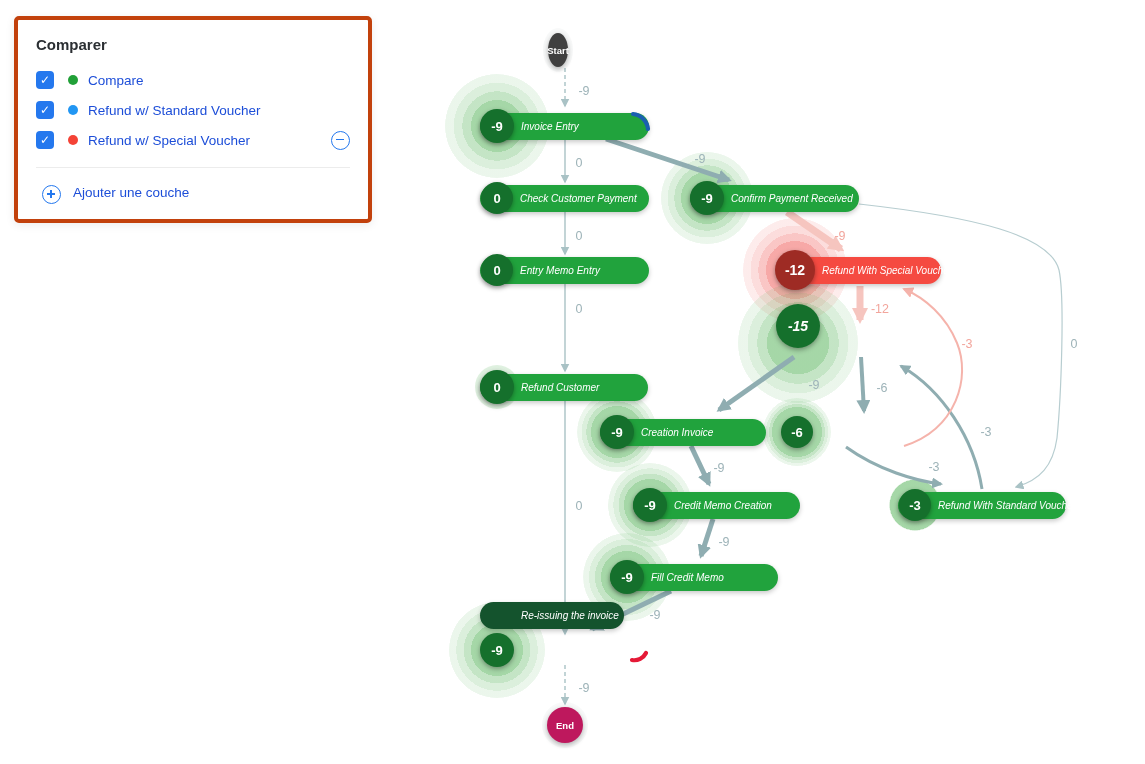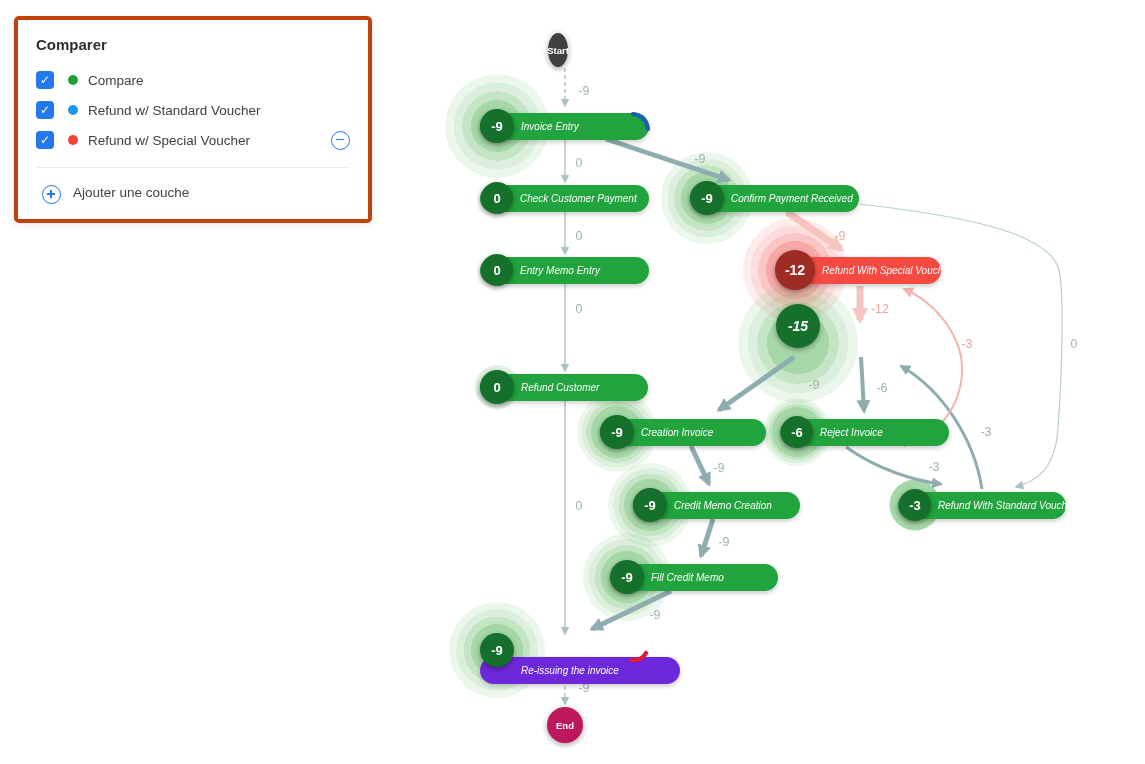--- a/index.html
+++ b/index.html
@@ -16,21 +16,21 @@
   }
   .panel-inner{padding:14px 18px 4px 18px;}
   .panel-title{font-size:15px;font-weight:700;color:#2b2f33;margin:2px 0 12px 0;}
   .layer-row{display:flex;align-items:center;height:30px;}
   .chk{
     width:18px;height:18px;border-radius:4px;display:flex;align-items:center;
     justify-content:center;color:#fff;font-size:12px;font-weight:700;
     cursor:pointer;flex:0 0 auto;
   }
   .dot{width:10px;height:10px;border-radius:50%;margin:0 10px 0 14px;flex:0 0 auto;}
-  .layer-label{font-size:13.5px;color:#404040;}
+  .layer-label{font-size:13.5px;color:#1d4ed8;}
   .icon-btn{
     width:17px;height:17px;border-radius:50%;border:1.4px solid #2478ee;
     margin-left:auto;position:relative;cursor:pointer;flex:0 0 auto;background:#fff;
   }
   .icon-btn .hbar{position:absolute;left:3.5px;top:7px;width:8px;height:1.6px;background:#2478ee;}
   .icon-btn .vbar{position:absolute;left:7px;top:3.5px;width:1.6px;height:8px;background:#2478ee;}
   .panel-divider{border-top:1px solid #ececec;margin-top:12px;}
   .add-row{display:flex;padding:13px 18px 15px 24px;cursor:pointer;}
   .add-row .layer-label{margin-left:12px;}
   
@@ -183,39 +183,36 @@
     <div class="pill" style="left: 480px; top: 373.5px; width: 168px; background: rgb(33, 163, 61); padding-left: 41px; box-sizing: border-box;">
       <span>Refund Customer</span>
     </div>
     <div class="badge" style="height: 34px; width: 34px; left: 480px; top: 370px; background: rgb(21, 112, 44); font-size: 13px;">0</div>
     <div class="halo" style="height: 80px; width: 80px; left: 577px; top: 392px; background: radial-gradient(circle, rgba(76, 175, 80, 0.5) 0px, rgba(76, 175, 80, 0.5) 26px, rgba(76, 175, 80, 0.33) 26px, rgba(76, 175, 80, 0.33) 30.6667px, rgba(76, 175, 80, 0.2) 30.6667px, rgba(76, 175, 80, 0.2) 35.3333px, rgba(76, 175, 80, 0.11) 35.3333px, rgba(76, 175, 80, 0.11) 40px, transparent 40px);"></div>
     <div class="pill" style="left: 600px; top: 418.5px; width: 166px; background: rgb(33, 163, 61); padding-left: 41px; box-sizing: border-box;">
       <span>Creation Invoice</span>
     </div>
     <div class="badge" style="height: 34px; width: 34px; left: 600px; top: 415px; background: rgb(21, 112, 44); font-size: 13px;">-9</div>
     <div class="halo" style="height: 68px; width: 68px; left: 763px; top: 398px; background: radial-gradient(circle, rgba(76, 175, 80, 0.5) 0px, rgba(76, 175, 80, 0.5) 25px, rgba(76, 175, 80, 0.33) 25px, rgba(76, 175, 80, 0.33) 28px, rgba(76, 175, 80, 0.2) 28px, rgba(76, 175, 80, 0.2) 31px, rgba(76, 175, 80, 0.11) 31px, rgba(76, 175, 80, 0.11) 34px, transparent 34px);"></div>
-    <div class="pill" style="left: 780px; top: 418.5px; width: 169px; background: rgb(33, 163, 61); padding-left: 40px; box-sizing: border-box;">
-      <span>Reject Invoice</span>
-    </div>
     <div class="badge" style="height: 32px; width: 32px; left: 781px; top: 416px; background: rgb(21, 112, 44); font-size: 13px;">-6</div>
     <div class="halo" style="height: 84px; width: 84px; left: 608px; top: 463px; background: radial-gradient(circle, rgba(76, 175, 80, 0.5) 0px, rgba(76, 175, 80, 0.5) 26px, rgba(76, 175, 80, 0.33) 26px, rgba(76, 175, 80, 0.33) 31.3333px, rgba(76, 175, 80, 0.2) 31.3333px, rgba(76, 175, 80, 0.2) 36.6667px, rgba(76, 175, 80, 0.11) 36.6667px, rgba(76, 175, 80, 0.11) 42px, transparent 42px);"></div>
     <div class="pill" style="left: 633px; top: 491.5px; width: 167px; background: rgb(33, 163, 61); padding-left: 41px; box-sizing: border-box;">
       <span>Credit Memo Creation</span>
     </div>
     <div class="badge" style="height: 34px; width: 34px; left: 633px; top: 488px; background: rgb(21, 112, 44); font-size: 13px;">-9</div>
     <div class="halo" style="height: 52px; width: 52px; left: 889px; top: 479px; background: radial-gradient(circle, rgba(76, 175, 80, 0.5) 0px, rgba(76, 175, 80, 0.5) 25px, rgba(76, 175, 80, 0.33) 25px, rgba(76, 175, 80, 0.33) 25.3333px, rgba(76, 175, 80, 0.2) 25.3333px, rgba(76, 175, 80, 0.2) 25.6667px, rgba(76, 175, 80, 0.11) 25.6667px, rgba(76, 175, 80, 0.11) 26px, transparent 26px);"></div>
     <div class="pill" style="left: 898px; top: 491.5px; width: 168px; background: rgb(33, 163, 61); padding-left: 40px; box-sizing: border-box;">
       <span>Refund With Standard Voucher</span>
     </div>
     <div class="badge" style="height: 32px; width: 32px; left: 899px; top: 489px; background: rgb(21, 112, 44); font-size: 13px;">-3</div>
     <div class="halo" style="height: 88px; width: 88px; left: 583px; top: 533px; background: radial-gradient(circle, rgba(76, 175, 80, 0.5) 0px, rgba(76, 175, 80, 0.5) 26px, rgba(76, 175, 80, 0.33) 26px, rgba(76, 175, 80, 0.33) 32px, rgba(76, 175, 80, 0.2) 32px, rgba(76, 175, 80, 0.2) 38px, rgba(76, 175, 80, 0.11) 38px, rgba(76, 175, 80, 0.11) 44px, transparent 44px);"></div>
     <div class="pill" style="left: 610px; top: 563.5px; width: 168px; background: rgb(33, 163, 61); padding-left: 41px; box-sizing: border-box;">
       <span>Fill Credit Memo</span>
     </div>
     <div class="badge" style="height: 34px; width: 34px; left: 610px; top: 560px; background: rgb(21, 112, 44); font-size: 13px;">-9</div>
     <div class="halo" style="height: 96px; width: 96px; left: 449px; top: 602px; background: radial-gradient(circle, rgba(76, 175, 80, 0.5) 0px, rgba(76, 175, 80, 0.5) 26px, rgba(76, 175, 80, 0.33) 26px, rgba(76, 175, 80, 0.33) 33.3333px, rgba(76, 175, 80, 0.2) 33.3333px, rgba(76, 175, 80, 0.2) 40.6667px, rgba(76, 175, 80, 0.11) 40.6667px, rgba(76, 175, 80, 0.11) 48px, transparent 48px);"></div>
-    <div class="pill" style="left: 480px; top: 657px; width: 200px; background: #6d28d9; padding-left: 41px; box-sizing: border-box;">
+    <div class="pill" style="left: 480px; top: 602px; width: 144px; background: #14532d; padding-left: 41px; box-sizing: border-box;">
       <span>Re-issuing the invoice</span>
     </div>
     <div class="badge" style="height: 34px; width: 34px; left: 480px; top: 633px; background: rgb(21, 112, 44); font-size: 13px;">-9</div>
     <div class="endpoint" style="height: 34px; width: 20px; left: 548px; top: 33px; background: #404040;">Start</div>
     <div class="endpoint" style="height: 36px; width: 36px; left: 547px; top: 707px; background: #be185d;">End</div>
   </div>
 
 </body></html>

